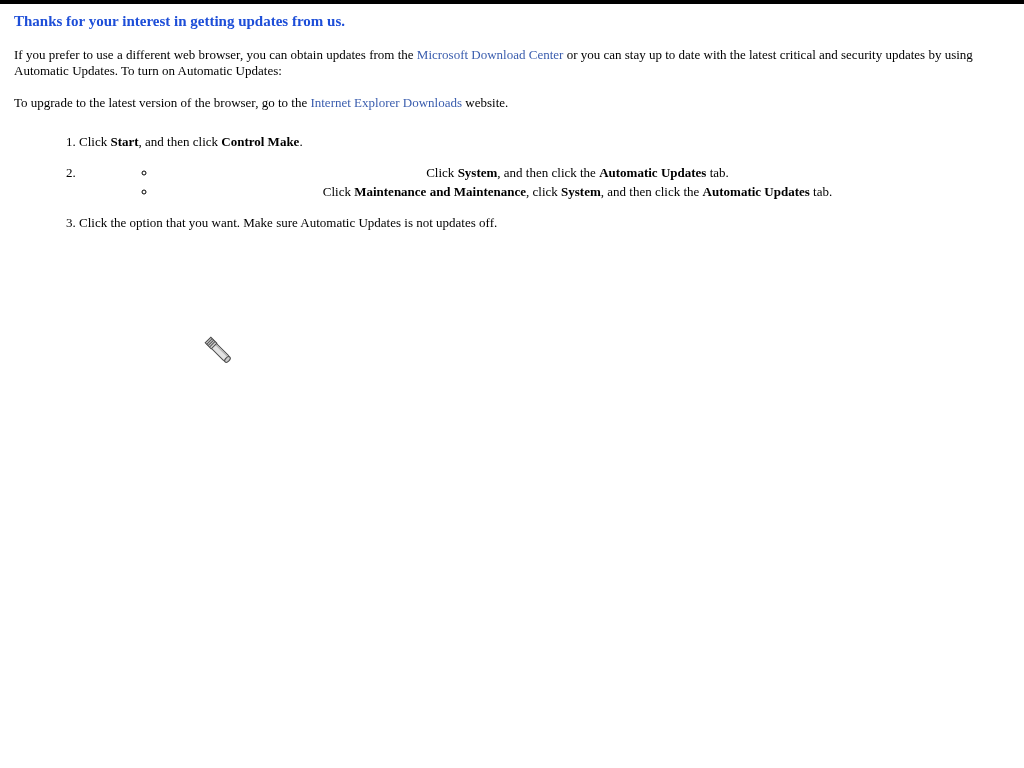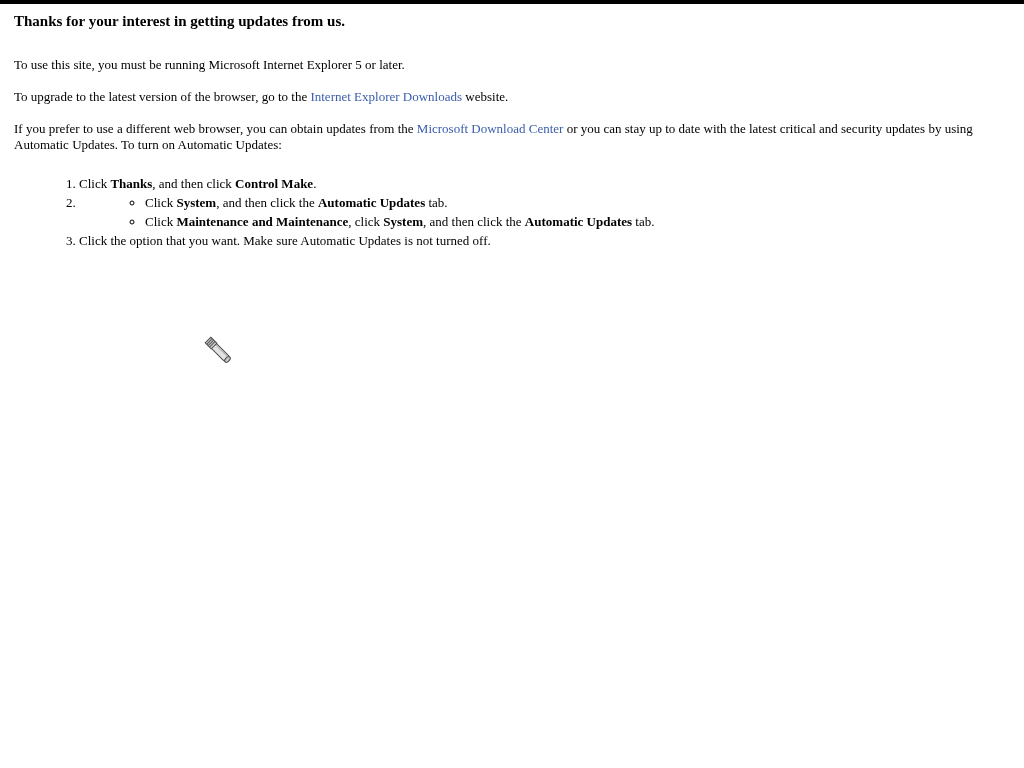--- a/index.html
+++ b/index.html
@@ -21,21 +21,21 @@
     height: 4px;
     background: #000000;
   }
   .content {
     padding: 0 14px;
   }
   h1.page-heading {
     font-size: 15px;
     line-height: 19px;
     font-weight: bold;
-    color: #000000;
+    color: #1d4ed8;
     margin: 8px 0 0 0;
   }
   p {
     margin: 16px 0 0 0;
     line-height: 16px;
   }
   p.first {
     margin-top: 26px;
   }
   a.text-link {
@@ -44,23 +44,24 @@
     cursor: pointer;
   }
   ol.steps {
     margin: 21px 0 0 0;
     padding: 0 0 0 65px;
   }
   ol.steps > li {
     line-height: 19px;
   }
   ul.sub-steps {
-    margin: 0;
+    margin: 12px;
     padding: 0 0 0 66px;
     list-style-type: circle;
+    text-align: center;
   }
   ul.sub-steps > li {
     line-height: 19px;
   }
   .pen-graphic {
     position: absolute;
     left: 202px;
     top: 332px;
     width: 34px;
     height: 38px;
@@ -68,35 +69,34 @@
 </style>
 </head>
 <body>
 
 <div class="top-bar"></div>
 
 <div class="content">
 
   <h1 class="page-heading">Thanks for your interest in getting updates from us.</h1>
 
-  <p class="first">To use this site, you must be running Microsoft Internet Explorer 5 or later.</p>
+
+  <p><span>If you prefer to use a different web browser, you can obtain updates from the </span><a class="text-link">Microsoft Download Center</a><span> or you can stay up to date with the latest critical and security updates by using Automatic Updates. To turn on Automatic Updates:</span></p>
 
   <p><span>To upgrade to the latest version of the browser, go to the </span><a class="text-link">Internet Explorer Downloads</a><span> website.</span></p>
 
-  <p><span>If you prefer to use a different web browser, you can obtain updates from the </span><a class="text-link">Microsoft Download Center</a><span> or you can stay up to date with the latest critical and security updates by using Automatic Updates. To turn on Automatic Updates:</span></p>
-
   <ol class="steps">
-    <li>Click <b>Thanks</b>, and then click <b>Control Make</b>.</li>
+    <li>Click <b>Start</b>, and then click <b>Control Make</b>.</li>
     <li>
       <ul class="sub-steps">
         <li>Click <b>System</b>, and then click the <b>Automatic Updates</b> tab.</li>
         <li>Click <b>Maintenance and Maintenance</b>, click <b>System</b>, and then click the <b>Automatic Updates</b> tab.</li>
       </ul>
     </li>
-    <li>Click the option that you want. Make sure Automatic Updates is not turned off.</li>
+    <li>Click the option that you want. Make sure Automatic Updates is not updates off.</li>
   </ol>
 
 </div>
 
 <svg class="pen-graphic" viewBox="0 0 34 38" xmlns="http://www.w3.org/2000/svg">
   <g transform="rotate(-45 17 19)">
 
     <path d="M13.5 6 L20.5 6 L20.5 28 Q20.5 32 17 32 Q13.5 32 13.5 28 Z" fill="#e3e3e3" stroke="#4a4a4a" stroke-width="1"></path>
 
     <path d="M19.2 6.5 L19.2 30.5" stroke="#b5b5b5" stroke-width="1.4" fill="none"></path>

